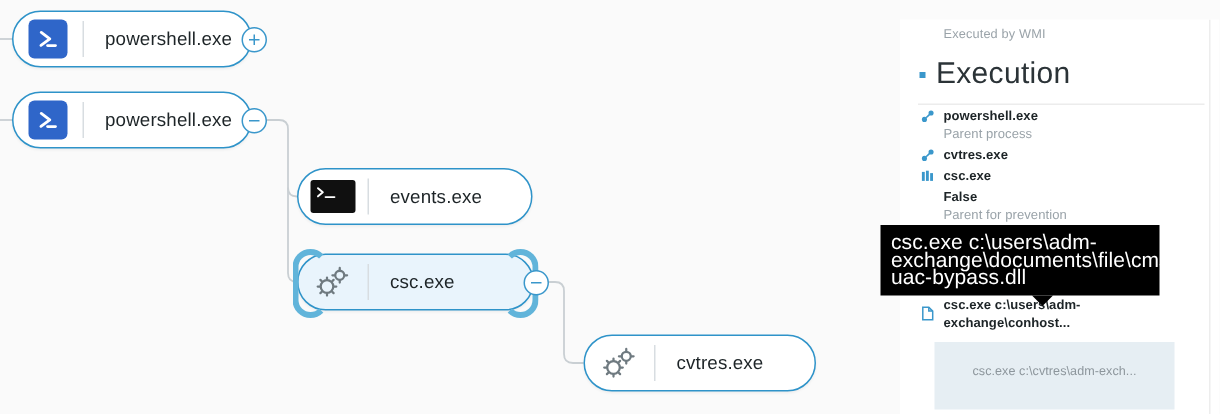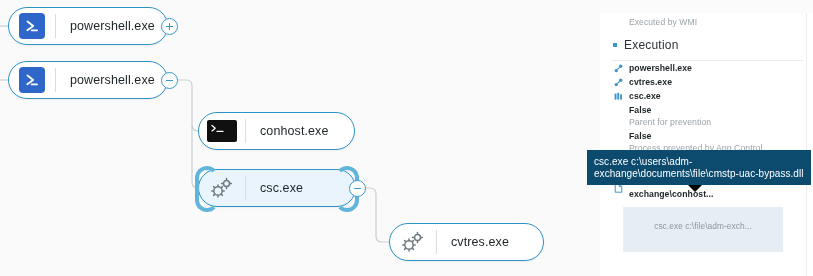--- a/index.html
+++ b/index.html
@@ -95,44 +95,44 @@
   .muted-row{
     font-size:8.5px;color:#9aa3a9;padding:4px 0 2px 17px;
     letter-spacing:.1px;
   }
   .sect{
     display:flex;align-items:center;gap:7px;
     padding:9px 0 8px 1px;
   }
   .sect .bullet{width:4px;height:4px;background:#3a97cb;flex:0 0 4px;}
   .sect h2{
-    margin:0;font-size:12px;font-weight:400;color:#2b3337;letter-spacing:.2px;
+    margin:0;font-size:20px;font-weight:400;color:#2b3337;letter-spacing:.2px;
   }
 
   .kv{padding:1px 0 1px 0;}
   .kv .val{
     font-size:8.7px;color:#1d2427;font-weight:bold;
     display:flex;align-items:center;gap:4px;letter-spacing:.05px;
     line-height:12px;
   }
   .kv .val.plain{padding-left:17px;font-weight:bold;}
   .kv .lbl{
     font-size:8.7px;color:#9aa3a9;padding-left:17px;line-height:12px;
     letter-spacing:.05px;
   }
   .lnk-ico{
     width:13px;flex:0 0 13px;display:flex;align-items:center;justify-content:center;
   }
   .val .txt{color:#1d2427;}
 
   
   .tooltip{
-    position:absolute;left:587px;top:150px;width:224px;
-    background:#0c4a6e;color:#ffffff;
-    font-size:10px;line-height:11.5px;
+    position:absolute;left:587px;top:150px;width:186px;
+    background:#000000;color:#ffffff;
+    font-size:14px;line-height:11.5px;
     padding:6px 7px 6px 7px;
     box-sizing:border-box;
     z-index:30;
     letter-spacing:.05px;
   }
   .tooltip .arrow{
     position:absolute;left:101px;bottom:-7px;width:0;height:0;
     border-left:7px solid transparent;border-right:7px solid transparent;
     border-top:7px solid #000000;
   }
@@ -202,21 +202,21 @@
   <div class="node" style="left:198px;top:112px;width:157px;">
     <span class="ico">
       <span class="con-ico">
         <svg width="22" height="12" viewBox="0 0 22 12">
           <path d="M2 2.5 L5.2 5.2 L2 7.9" stroke="#ffffff" stroke-width="1.3" fill="none" stroke-linecap="round" stroke-linejoin="round"></path>
           <path d="M7 8.4 L13 8.4" stroke="#ffffff" stroke-width="1.2" stroke-linecap="round"></path>
         </svg>
       </span>
     </span>
     <span class="sep"></span>
-    <span class="nm">conhost.exe</span>
+    <span class="nm">events.exe</span>
   </div>
 
   <div class="node selected" style="left:198px;top:169px;width:158px;">
     <span class="ico">
       <svg class="gear-ico" width="28" height="24" viewBox="0 0 28 24">
         <g fill="none" stroke="#6f7a80" stroke-width="1.5">
           <circle cx="18.5" cy="7.5" r="3"></circle>
           <circle cx="10" cy="15" r="4.2"></circle>
         </g>
         <g stroke="#6f7a80" stroke-width="1.5" stroke-linecap="round">
@@ -269,20 +269,21 @@
       <div class="val">
         <span class="lnk-ico">
           <svg width="9" height="9" viewBox="0 0 9 9">
             <circle cx="2.3" cy="6.6" r="1.7" fill="#3a97cb"></circle>
             <circle cx="6.7" cy="2.3" r="1.7" fill="#3a97cb"></circle>
             <path d="M3.4 5.5 L5.6 3.4" stroke="#3a97cb" stroke-width="1.1"></path>
           </svg>
         </span>
         <span class="txt">powershell.exe</span>
       </div>
+      <div class="lbl">Parent process</div>
     </div>
 
     <div class="kv">
       <div class="val">
         <span class="lnk-ico">
           <svg width="9" height="9" viewBox="0 0 9 9">
             <circle cx="2.3" cy="6.6" r="1.7" fill="#3a97cb"></circle>
             <circle cx="6.7" cy="2.3" r="1.7" fill="#3a97cb"></circle>
             <path d="M3.4 5.5 L5.6 3.4" stroke="#3a97cb" stroke-width="1.1"></path>
           </svg>
@@ -320,21 +321,21 @@
           <svg width="9" height="10" viewBox="0 0 9 10">
             <path d="M1.2 0.8 h4 l2.6 2.6 v5.8 h-6.6 z" fill="none" stroke="#3a97cb" stroke-width="1"></path>
             <path d="M5.2 0.8 v2.6 h2.6" fill="none" stroke="#3a97cb" stroke-width="1"></path>
           </svg>
         </span>
         <span class="txt">csc.exe c:\users\adm-exchange\conhost...</span>
       </div>
     </div>
 
     <div class="card">
-      <div class="ttl">csc.exe c:\file\adm-exch...</div>
+      <div class="ttl">csc.exe c:\cvtres\adm-exch...</div>
 
     </div>
 
   </div>
 </div>
 
 <div class="tooltip">
   <span>csc.exe c:\users\adm-exchange\documents\file\cmstp-uac-bypass.dll</span>
   <span class="arrow"></span>
 </div>

